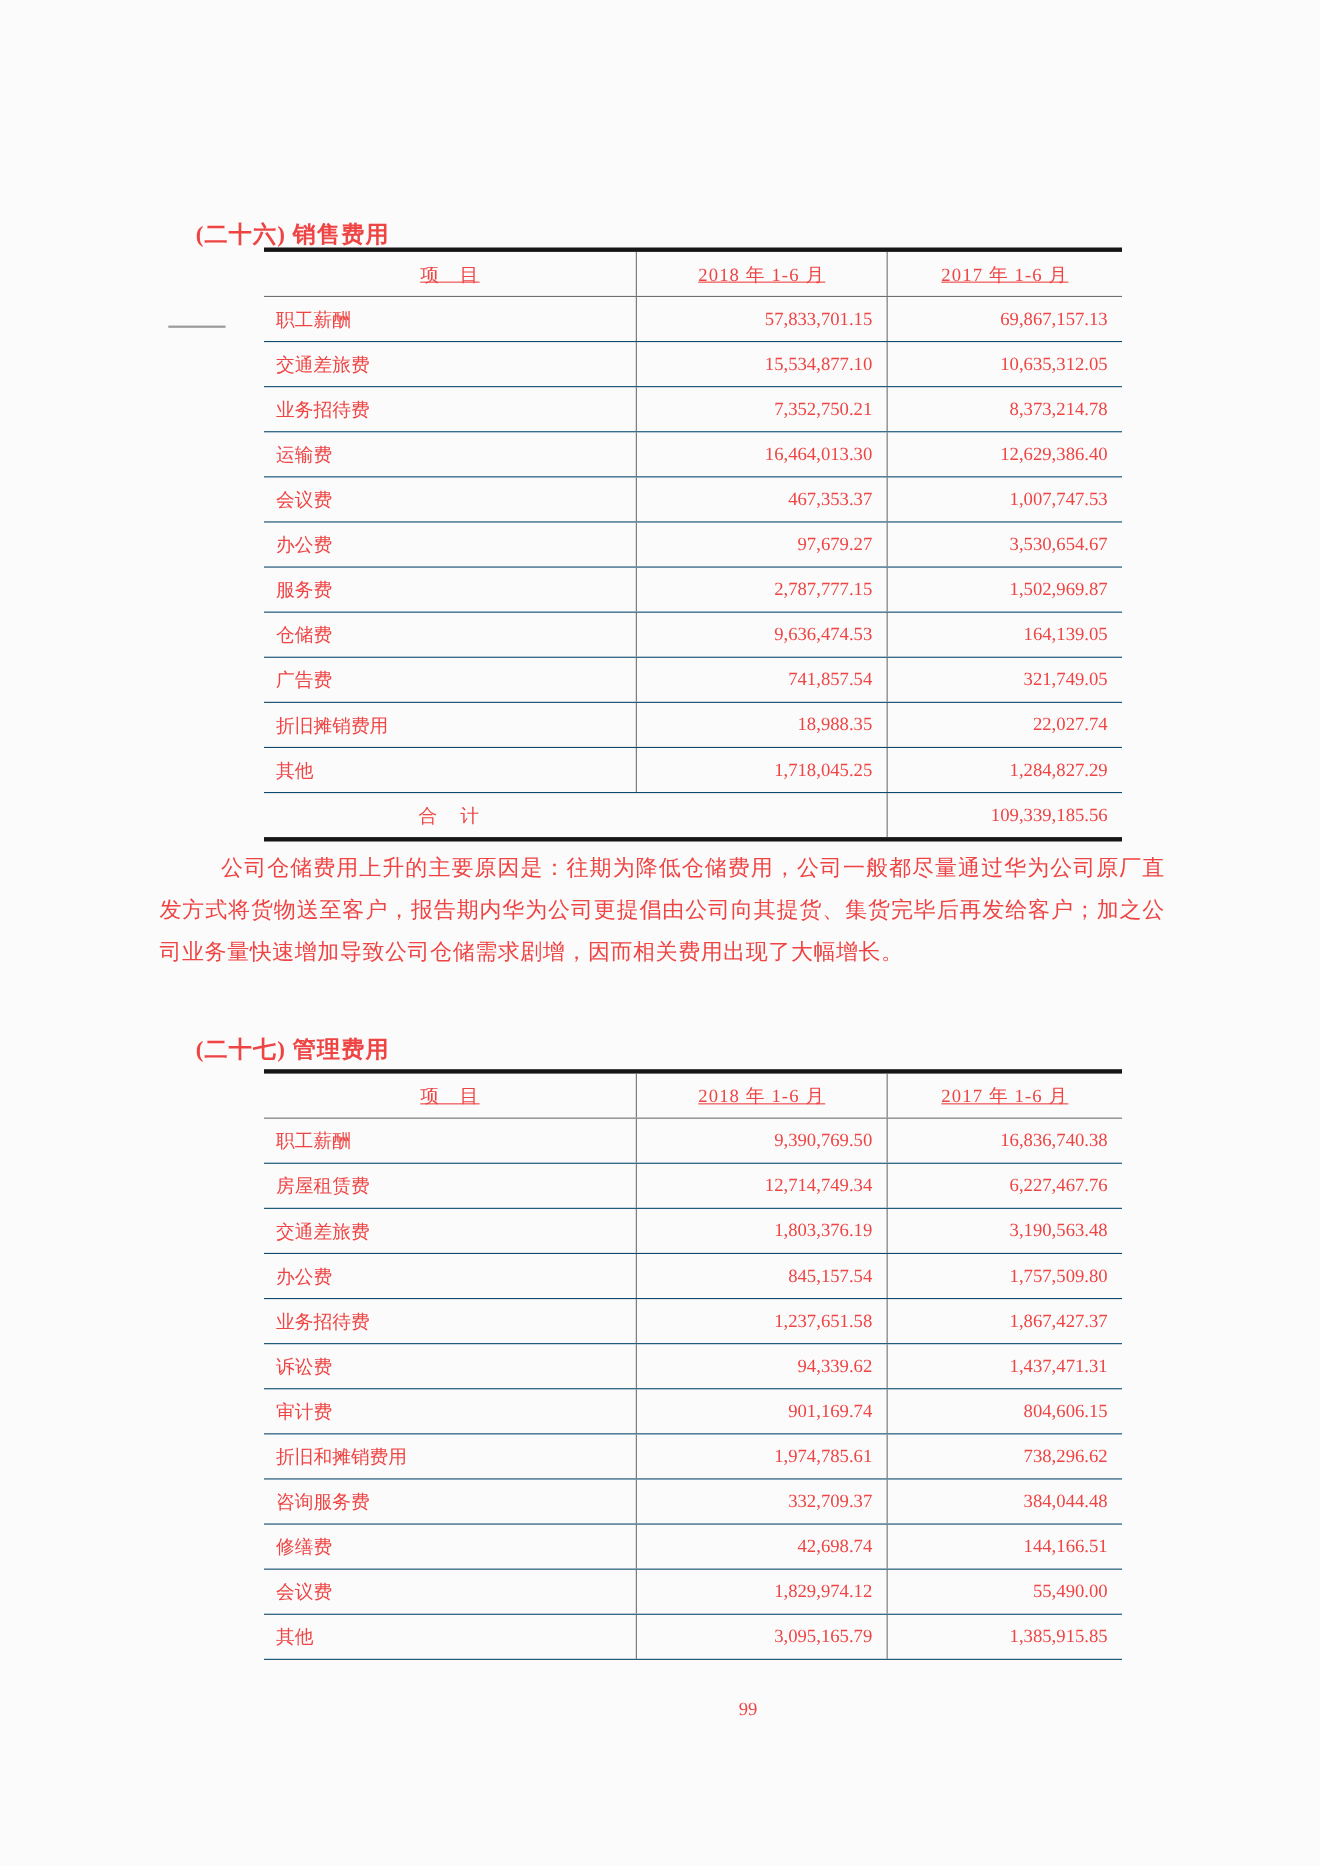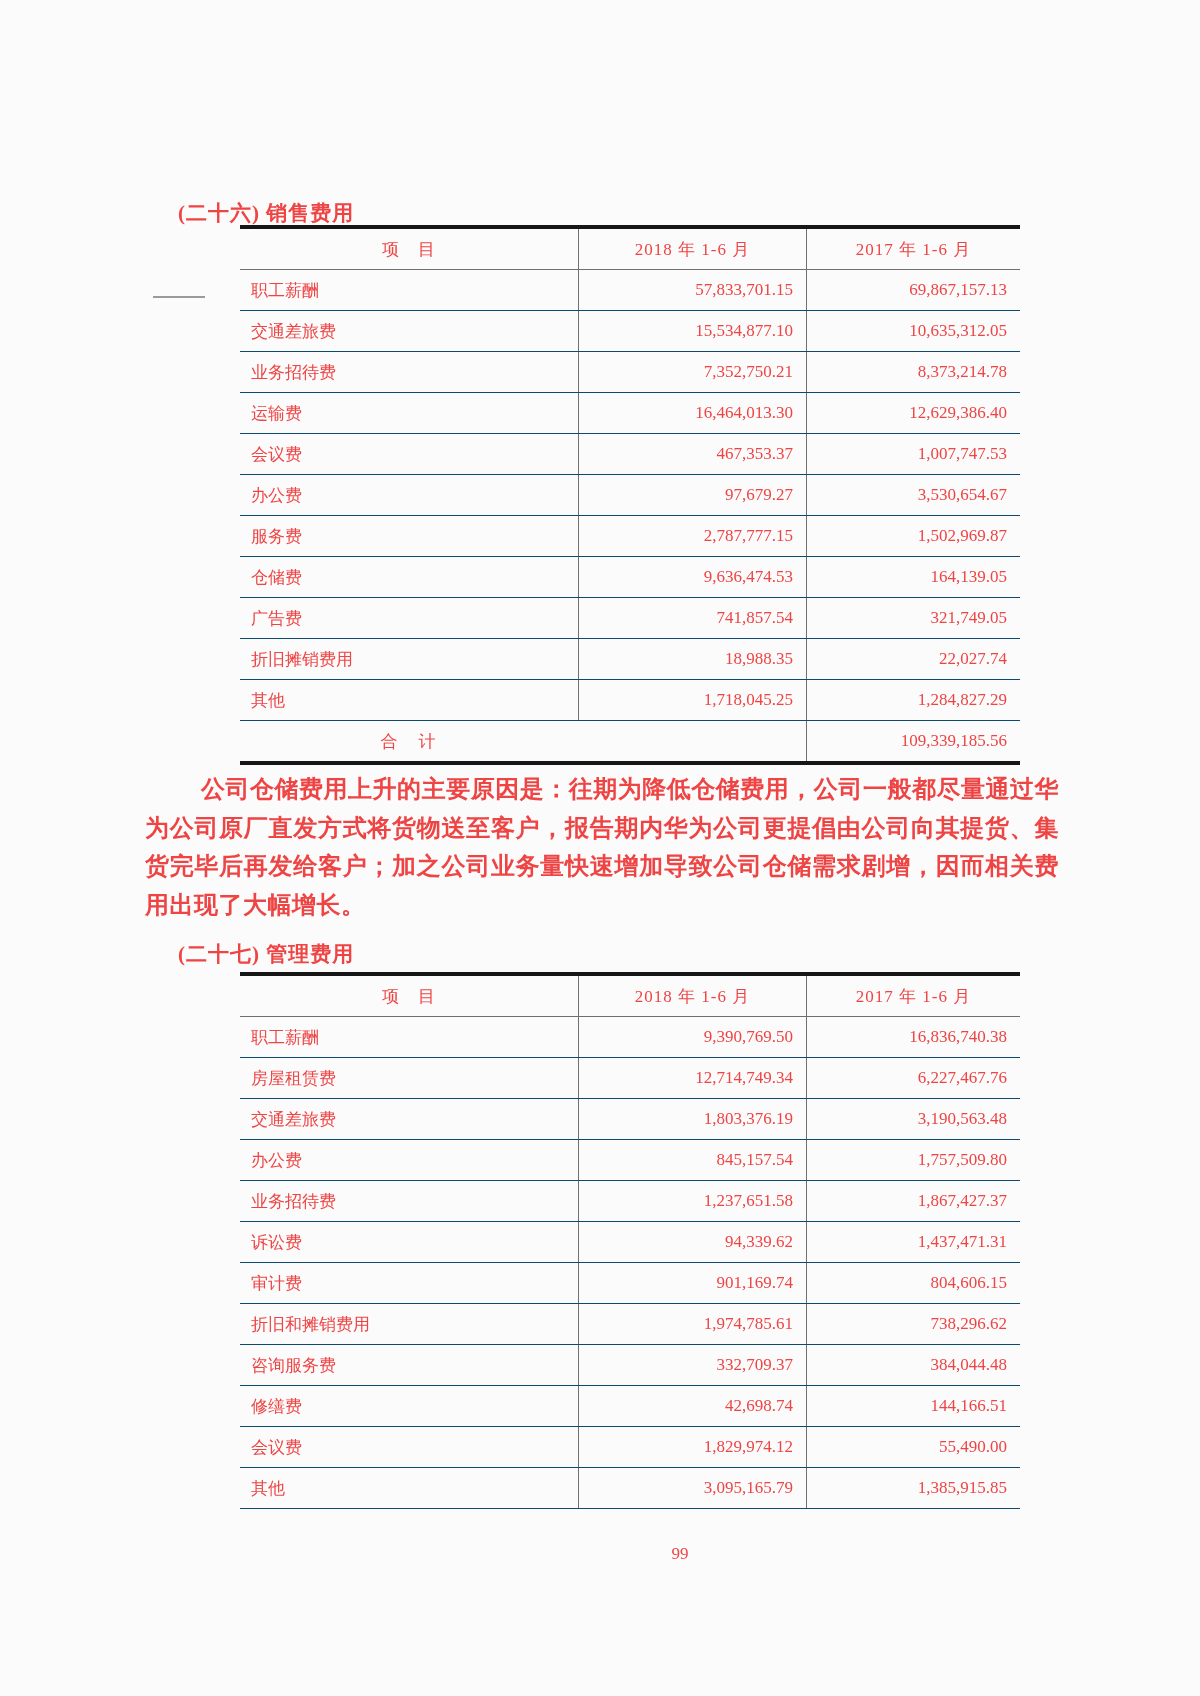--- a/index.html
+++ b/index.html
@@ -37,35 +37,34 @@
     align-items:center;
     border-bottom:1px solid #0c4a6e;
     box-sizing:border-box;
   }
   .ft-row.head { border-bottom:1px solid #6f6f6f; }
   .ft-row.total-row { height:44px; border-bottom:4px solid #161616;justify-content:space-between; }
   .cell { box-sizing:border-box; height:100%; display:flex; align-items:center; font-size:17px; }
   .c1 { width:338px; }
   .c2 { width:228px; border-left:1px solid #707070; }
   .c3 { width:214px; border-left:1px solid #707070; }
-  .head .cell { justify-content:center; letter-spacing:1px; }
+  .head .cell { justify-content:center; letter-spacing:1px;text-decoration:underline; }
   .lbl { padding-left:11px; }
   .num { justify-content:flex-end; padding-right:13px; }
   .ctr { justify-content:center; letter-spacing:2px; }
   .note-para {
     position:absolute;
     left:145px;
     top:770px;
     width:914px;
-    font-size:24px;
+    font-size:20px;
     line-height:38.5px;
     text-align:justify;
     text-indent:56px;
     letter-spacing:0.5px;
-    font-weight:bold;
   }
   .page-number {
     position:absolute;
     left:620px;
     top:1544px;
     width:120px;
     text-align:center;
     font-size:17px;
     font-family:Liberation Serif, serif;
   }

